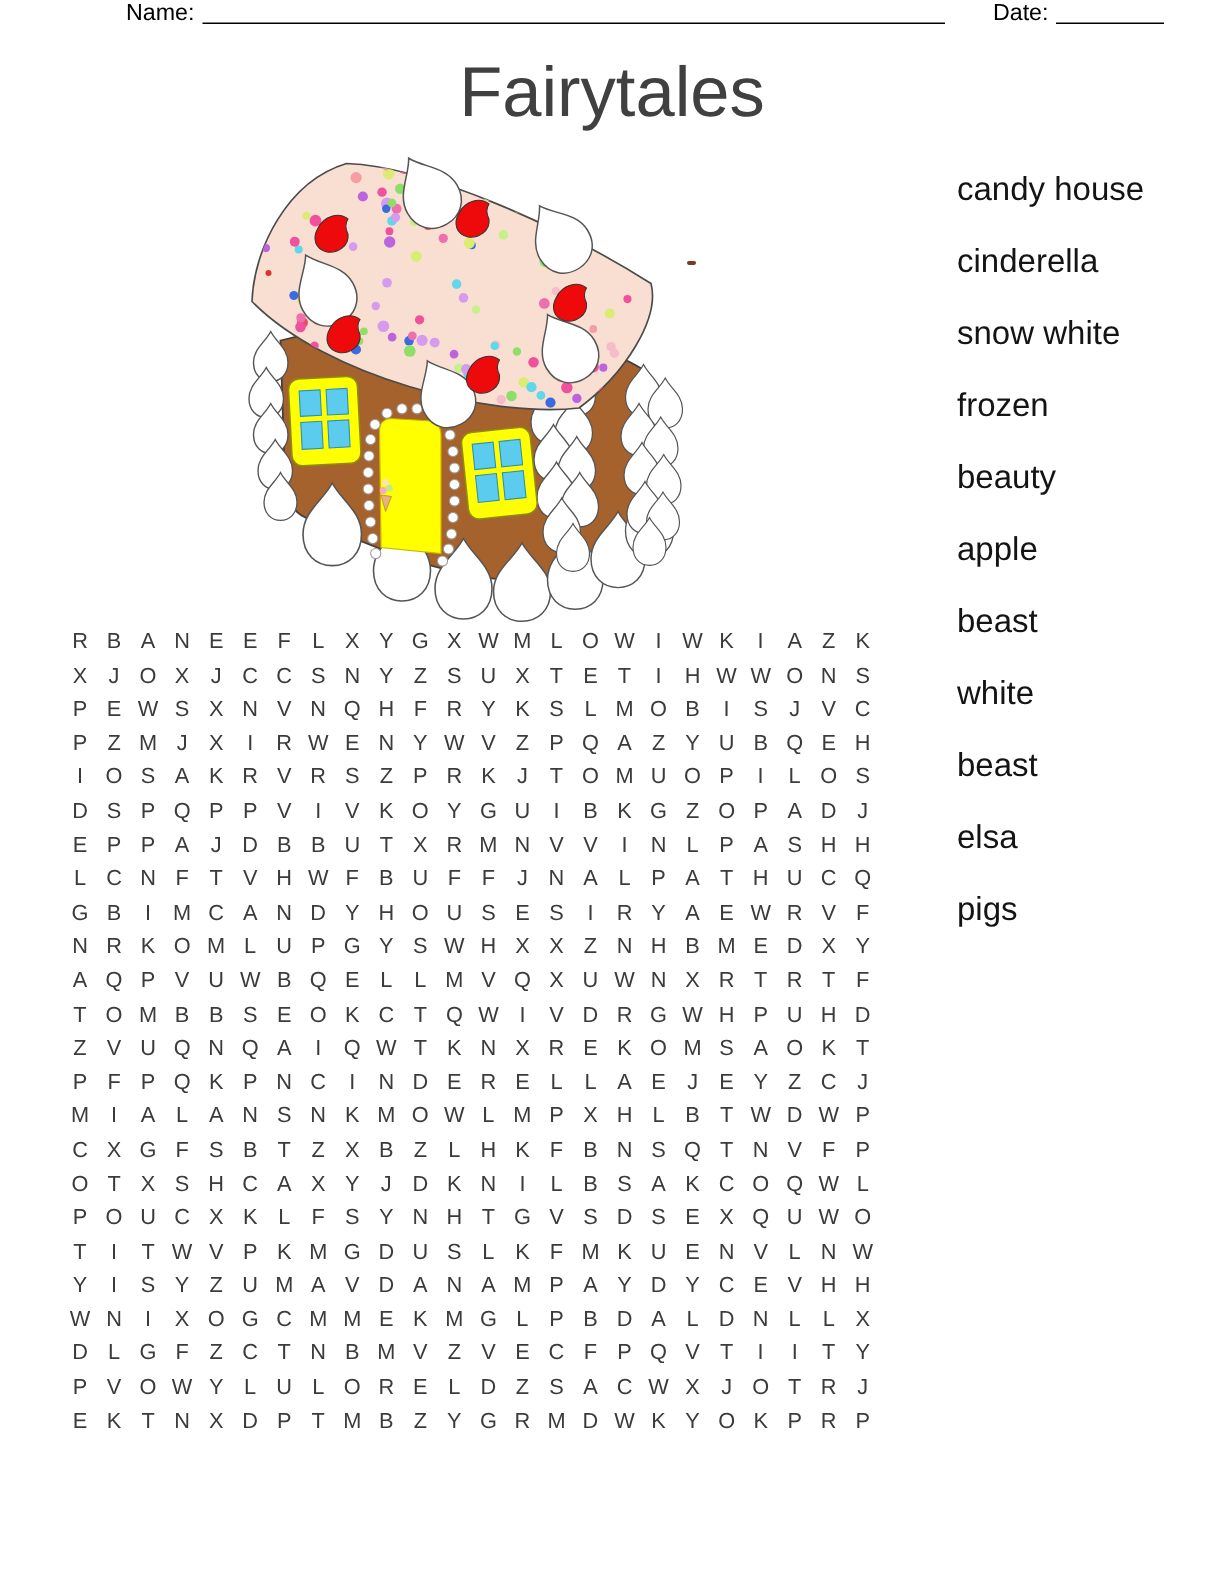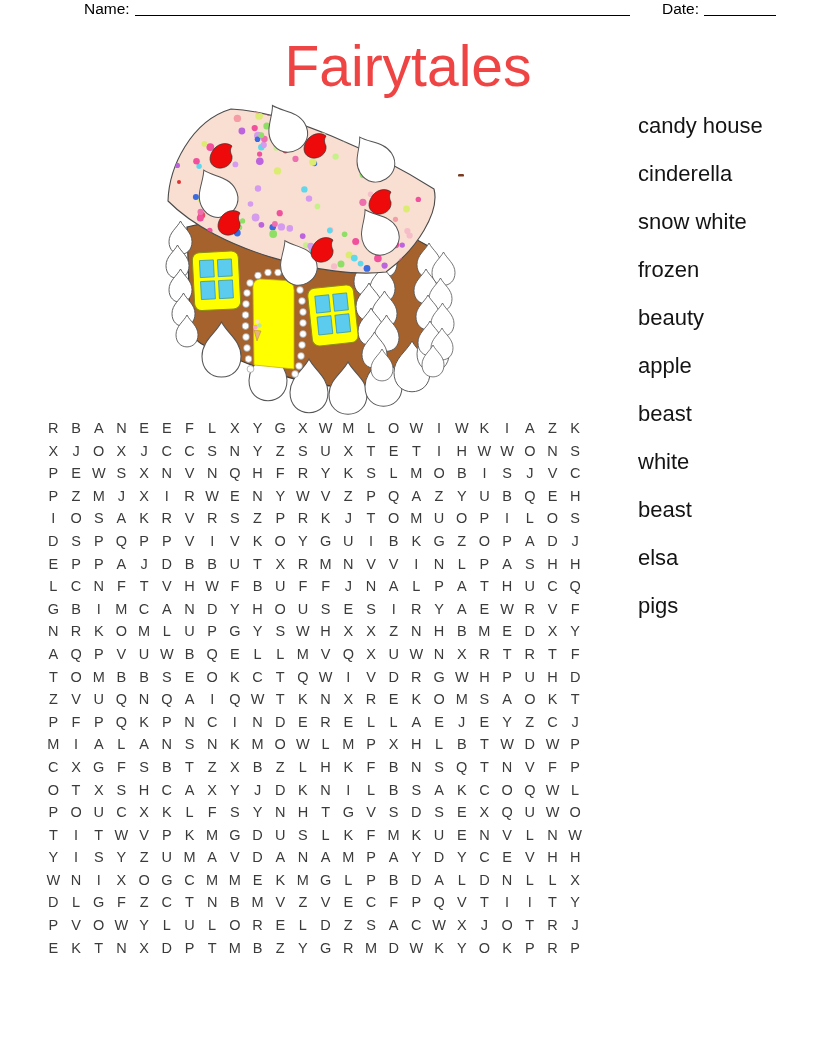--- a/index.html
+++ b/index.html
@@ -11,21 +11,21 @@
   .header {
     position:absolute; left:48px; top:0px; width:692px; height:18px;
     display:flex; align-items:flex-start; font-size:15.5px; color:#000;margin-left:36px;
   }
   .hline { border-bottom:1.6px solid #000; height:16px; }
   .name-line { flex:1 1 auto; margin-left:5px; }
   .date-gap { width:32px; }
   .date-line { width:72px; margin-left:5px; }
   .page-title {
     position:absolute; left:0; top:33px; width:816px; text-align:center;
-    font-size:57px; color:#ef4444; letter-spacing:0px;
+    font-size:47px; color:#404040; letter-spacing:0px;
   }
   .house-wrap { position:absolute; left:157px; top:97px; width:312px; height:318px; }
   .word-list {
     position:absolute; left:602px; top:102px; width:200px;
     font-size:22px; color:#141414;margin-left:36px;
   }
   .word-list .word { height:48px; line-height:48px; white-space:nowrap; }
   .grid {
     position:absolute; left:42px; top:417px;
     display:grid; grid-template-columns:repeat(24, 22.7px);

